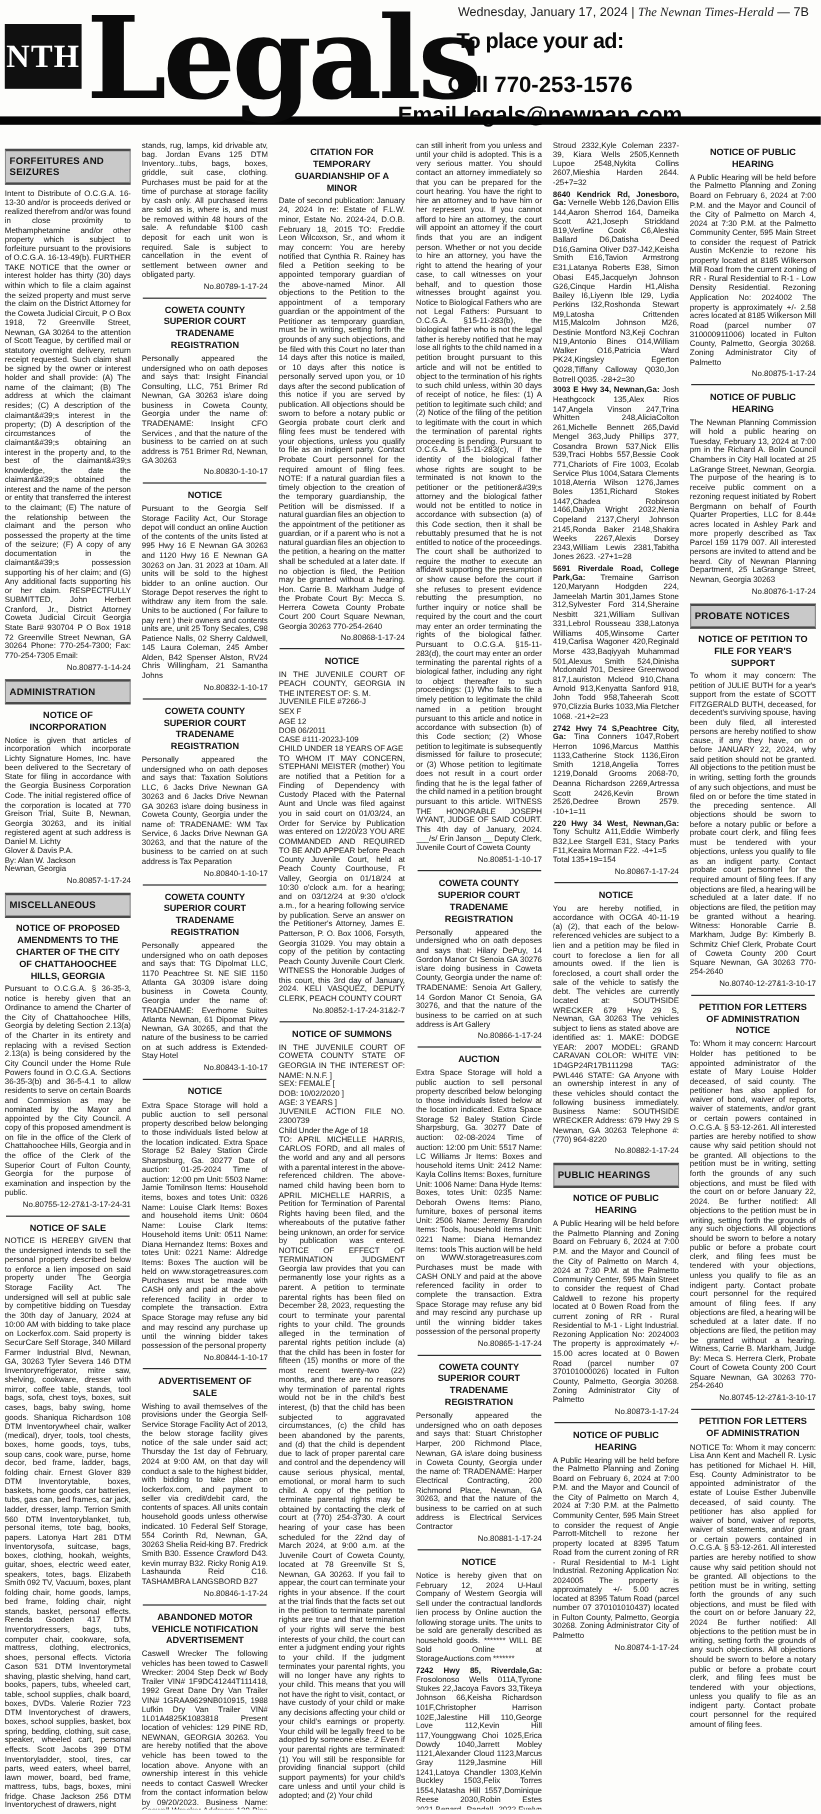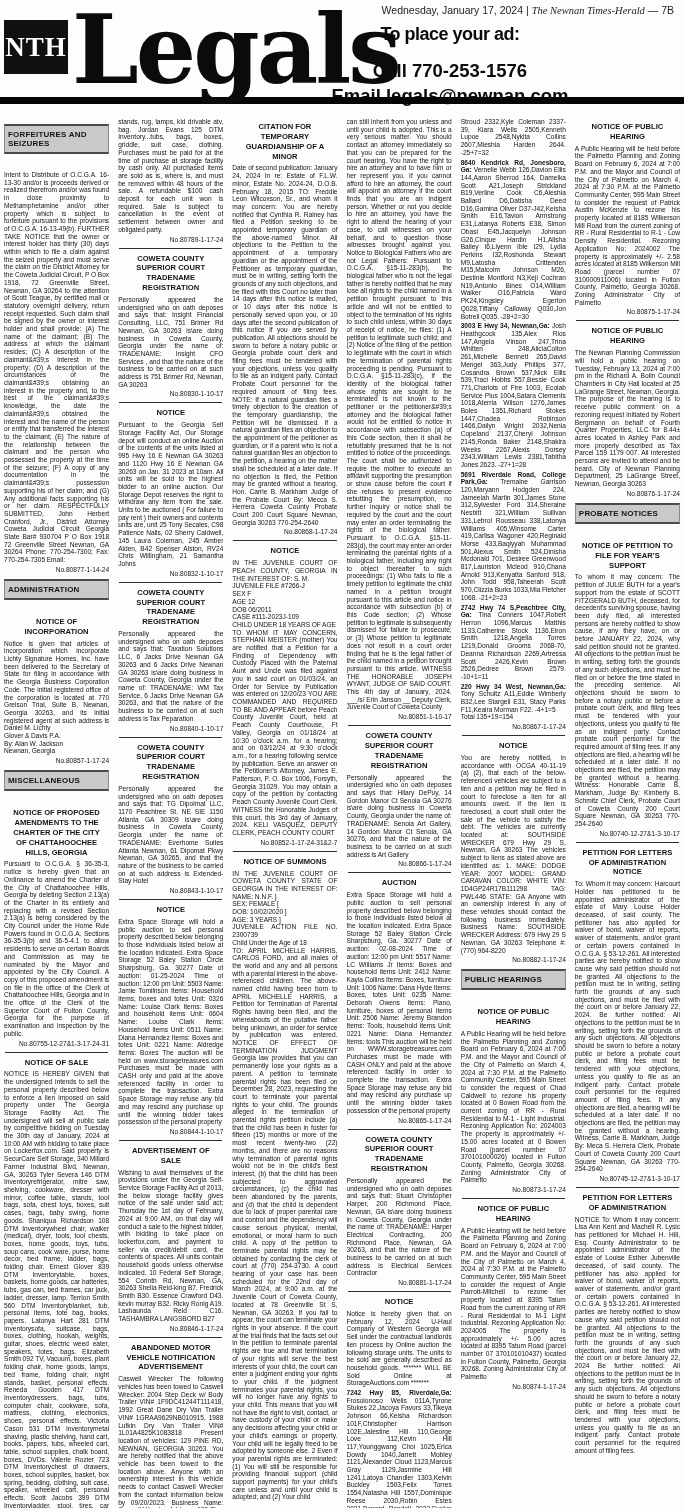--- a/index.html
+++ b/index.html
@@ -18,21 +18,21 @@
   .ad-block{position:absolute;left:330px;top:24px;width:240px;text-align:center;color:#0b0b0b;}
   .ad-block .ad-l1{font-size:18px;font-weight:bold;letter-spacing:-0.5px;}
   .ad-block .ad-l2{font-size:18.5px;font-weight:bold;margin-top:15px;}
   .ad-block .ad-l3{font-size:18.5px;font-weight:bold;margin-top:3px;}
   .rule{position:absolute;top:97px;left:0;width:684px;height:7px;background:#050505;}
   
   .cols{position:absolute;top:118px;left:4px;width:676px;height:1390px;display:flex;gap:9px;}
   .col{flex:1;min-width:0;overflow:hidden;}
   .b-section{background:#c9c9c9;border-top:2px solid #4a4a4a;border-bottom:2px solid #4a4a4a;
              border-left:1px solid #8a8a8a;border-right:1px solid #8a8a8a;
-             font-weight:bold;font-size:8px;padding:4px 3px;margin:6px 0 17px;letter-spacing:0.2px;}
+             font-weight:bold;font-size:8px;padding:4px 3px;margin:6px 0 4px;letter-spacing:0.2px;}
   .b-heading{font-size:7.6px;font-weight:bold;text-align:center;margin:4px 6px 3px;line-height:1.3;}
   .b-body{font-size:6.6px;line-height:1.17;text-align:justify;margin:0 0 2px;
           white-space:pre-line;word-spacing:-0.2px;}
   .b-ref{font-size:6.6px;text-align:right;margin:0 0 3px;}
   .b-divider{border-top:1px solid #2d2d2d;margin:5px 1px;}
 </style>
 </head>
 <body>
 
 <div class="page">

